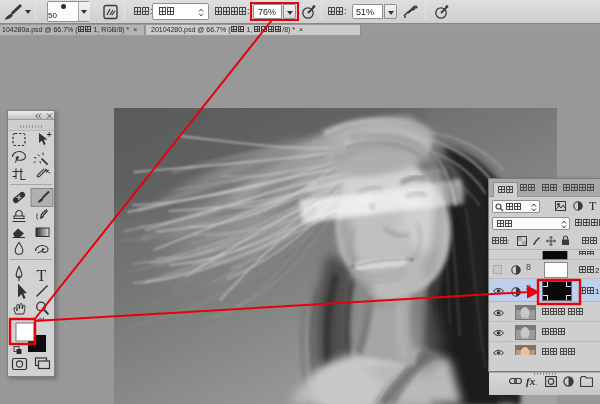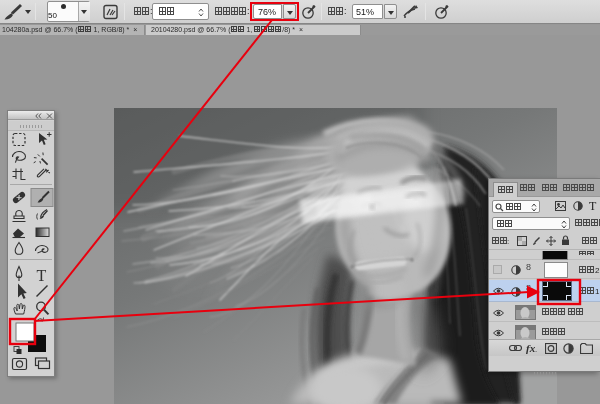--- a/index.html
+++ b/index.html
@@ -483,21 +483,21 @@
       <svg class="abs" style="left:26px;top:2px" width="21" height="15" viewBox="0 0 21 15">
               <rect width="21" height="15" fill="#b89a7e"></rect>
               <rect width="21" height="5" fill="#8a6f57"></rect>
               <ellipse cx="10" cy="8" rx="4.5" ry="6" fill="#e2c4a8"></ellipse>
               <rect x="0.5" y="0.5" width="20" height="14" fill="none" stroke="#777"></rect>
             </svg>
       <span class="abs lt" style="left:53px;top:5px"><span class="cj" style="width:7px;height:7px"></span><span class="cj" style="width:7px;height:7px"></span>&nbsp;<span class="cj" style="width:7px;height:7px"></span><span class="cj" style="width:7px;height:7px;margin:0"></span></span>
     </div>
   </div>
 
-  <div class="abs" style="left:0;top:160px;width:112px;height:17px;background:linear-gradient(#d8d8d8,#c6c6c6);border-top:1px solid #a8a8a8">
+  <div class="abs" style="left:0;top:193px;width:112px;height:23px;background:linear-gradient(#d8d8d8,#c6c6c6);border-top:1px solid #a8a8a8">
     <svg class="abs" style="left:20px;top:4px" width="13" height="8" viewBox="0 0 13 8">
             <rect x="0.5" y="1.5" width="7" height="5" rx="2.5" fill="none" stroke="#3a3a3a" stroke-width="1.2"></rect>
             <rect x="5.5" y="1.5" width="7" height="5" rx="2.5" fill="none" stroke="#3a3a3a" stroke-width="1.2"></rect>
           </svg>
     <div class="abs" style="left:37px;top:2px;font-size:11px;font-style:italic;color:#2e2e2e;font-family:'Liberation Serif',serif"><b>fx</b><span style="font-size:8px">.</span></div>
     <svg class="abs" style="left:56px;top:3px" width="12" height="11" viewBox="0 0 12 11">
             <rect x="0.5" y="0.5" width="11" height="10" fill="none" stroke="#3a3a3a" stroke-width="1.2"></rect>
             <circle cx="6" cy="5.5" r="2.8" fill="none" stroke="#3a3a3a" stroke-width="1.2"></circle>
           </svg>
     <svg class="abs" style="left:74px;top:3px" width="11" height="11" viewBox="0 0 11 11">

